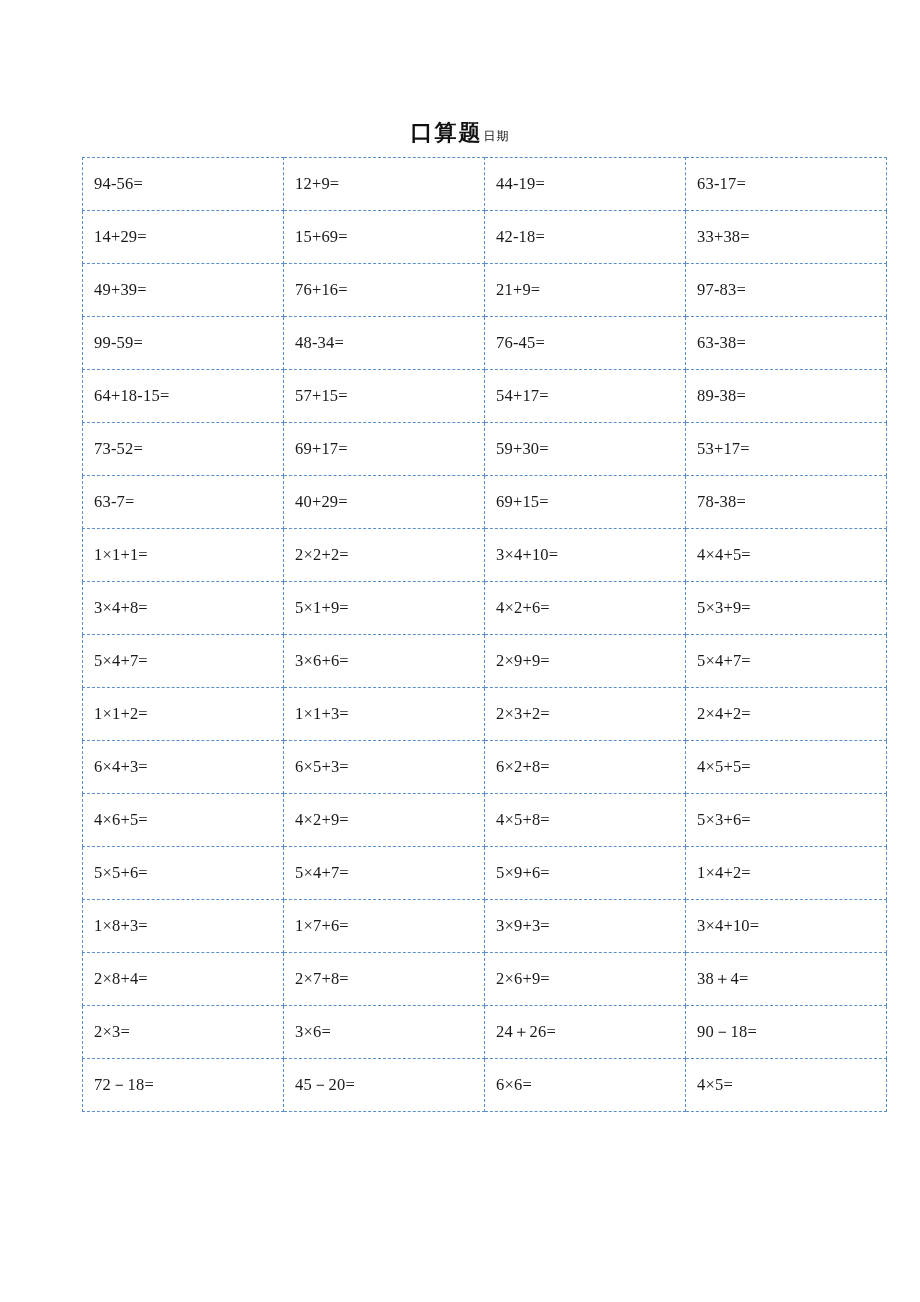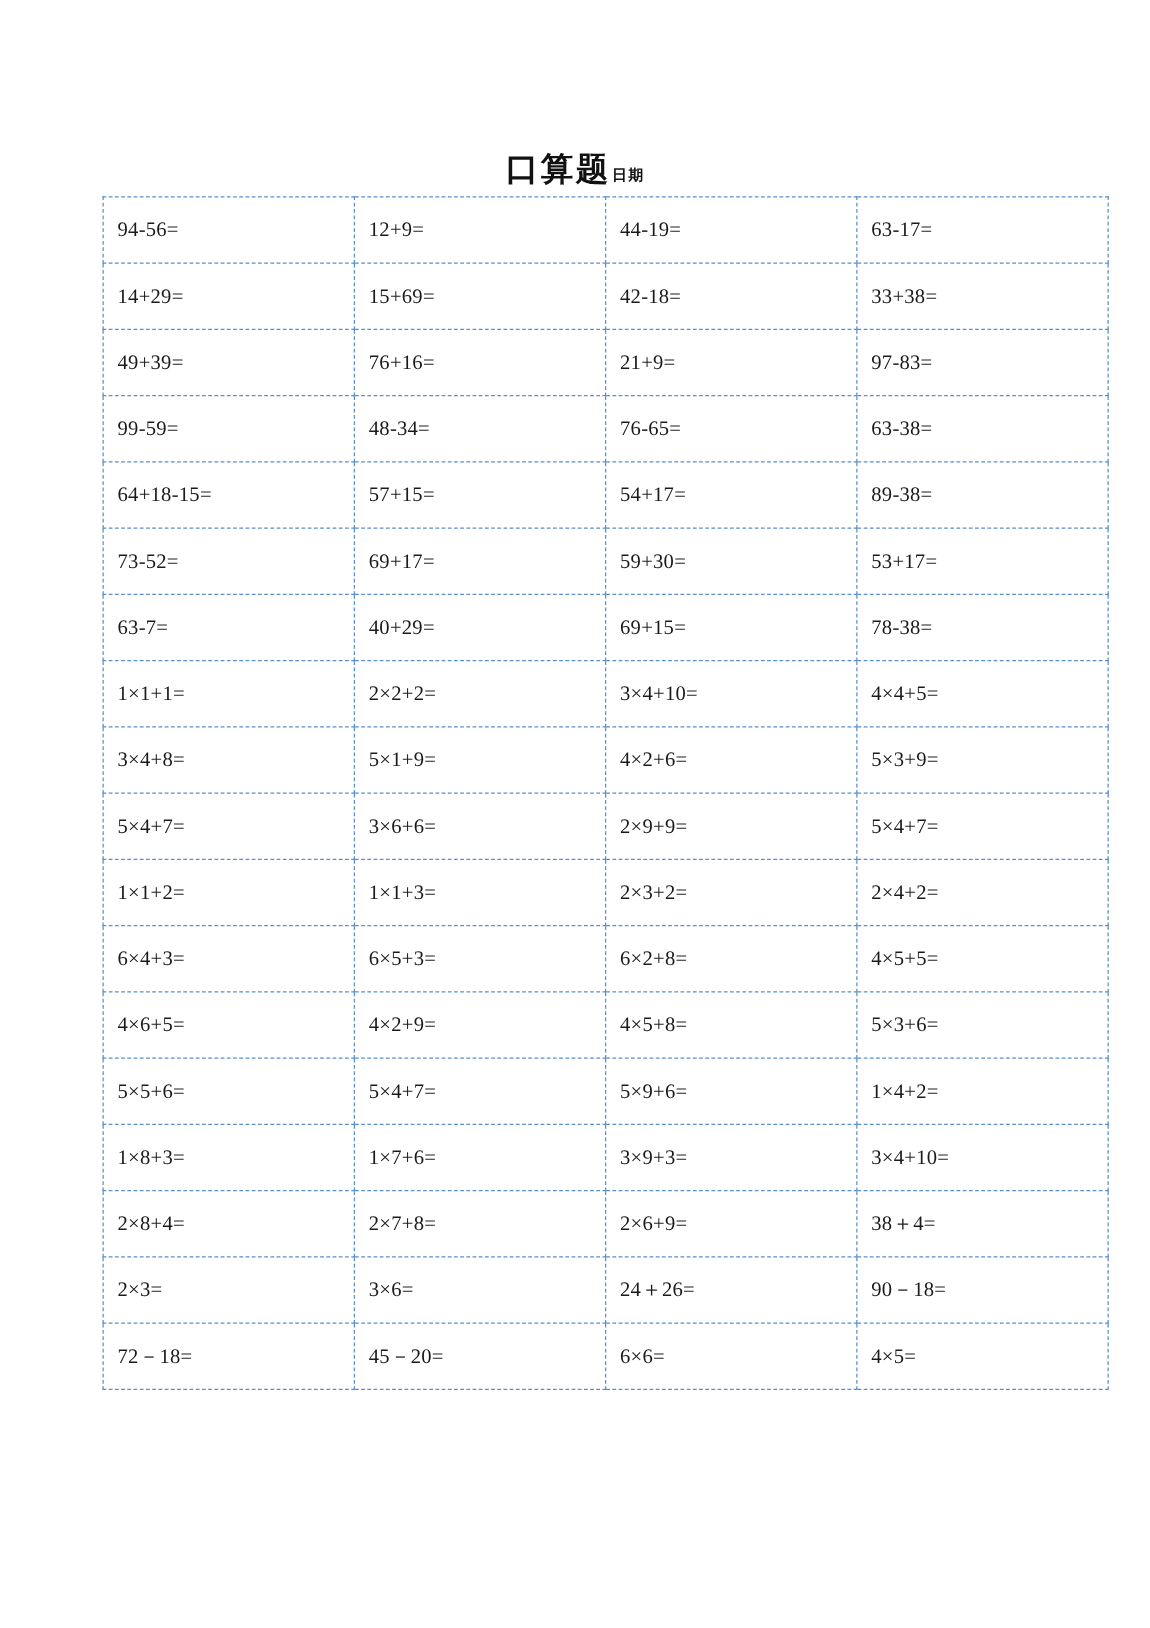--- a/index.html
+++ b/index.html
@@ -24,30 +24,30 @@
   #title-row {
     position: absolute;
     left: 0;
     top: 118px;
     width: 920px;
     text-align: center;
     white-space: nowrap;
   }
   #title-main {
     font-family: Liberation Mono, monospace;
-    font-size: 26px;
+    font-size: 22px;
     font-weight: bold;
     letter-spacing: 2px;
     color: #111111;
     vertical-align: baseline;
   }
   #title-sub {
     font-family: "Liberation Serif", "DejaVu Serif", serif;
     font-size: 12px;
-    font-weight: bold;
+    font-weight: normal;
     letter-spacing: 1px;
     color: #111111;
     vertical-align: baseline;
     margin-left: 1px;
   }
   
   #sheet {
     position: absolute;
     left: 82px;
     top: 157px;
@@ -97,21 +97,21 @@
         </tr>
         <tr>
           <td><span class="expr">49+39=</span></td>
           <td><span class="expr">76+16=</span></td>
           <td><span class="expr">21+9=</span></td>
           <td><span class="expr">97-83=</span></td>
         </tr>
         <tr>
           <td><span class="expr">99-59=</span></td>
           <td><span class="expr">48-34=</span></td>
-          <td><span class="expr">76-65=</span></td>
+          <td><span class="expr">76-45=</span></td>
           <td><span class="expr">63-38=</span></td>
         </tr>
         <tr>
           <td><span class="expr">64+18-15=</span></td>
           <td><span class="expr">57+15=</span></td>
           <td><span class="expr">54+17=</span></td>
           <td><span class="expr">89-38=</span></td>
         </tr>
         <tr>
           <td><span class="expr">73-52=</span></td>

